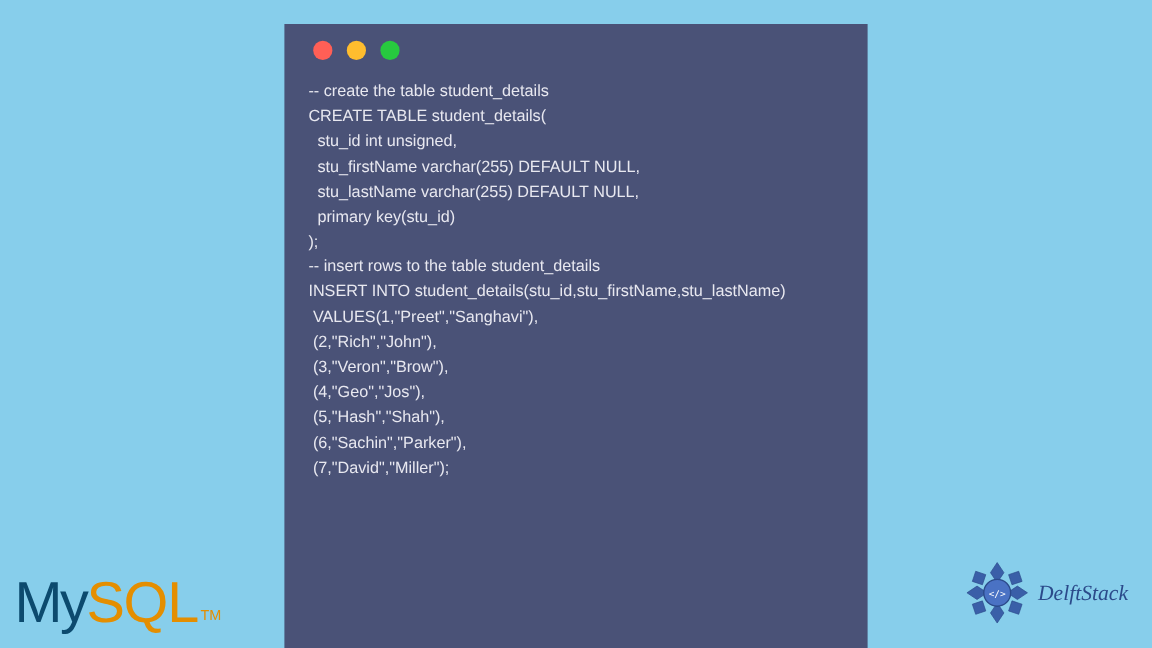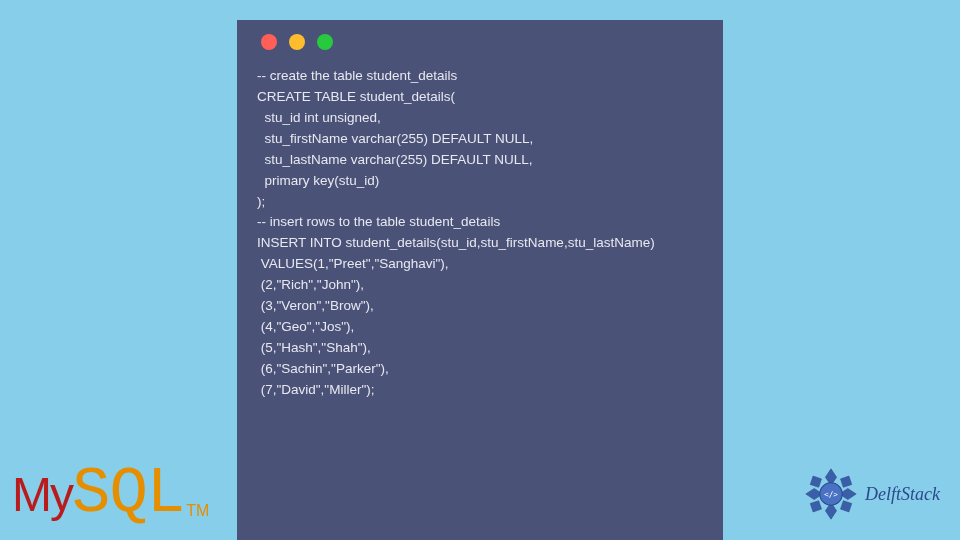--- a/index.html
+++ b/index.html
@@ -43,36 +43,36 @@
       white-space: pre;
     }
     .mysql-logo {
       position: absolute;
       left: 12px;
       bottom: 10px;
       display: flex;
       align-items: baseline;
     }
     .mysql-my {
-      color: #b91c1c;
+      color: #0c4a6e;
       font-size: 48px;
       font-weight: 500;
       font-family: Arial, sans-serif;
       letter-spacing: -2px;
     }
     .mysql-sql {
       color: #e48e00;
-      font-size: 64px;
+      font-size: 48px;
       font-weight: 500;
-      font-family: Liberation Mono, monospace;
+      font-family: Liberation Sans, sans-serif;
       letter-spacing: -1px;
     }
     .mysql-tm {
       color: #e48e00;
-      font-size: 16px;
+      font-size: 12px;
       margin-left: 2px;
       align-self: flex-end;
       margin-bottom: 10px;
     }
     .delftstack {
       position: absolute;
       right: 20px;
       bottom: 18px;
       display: flex;
       align-items: center;

